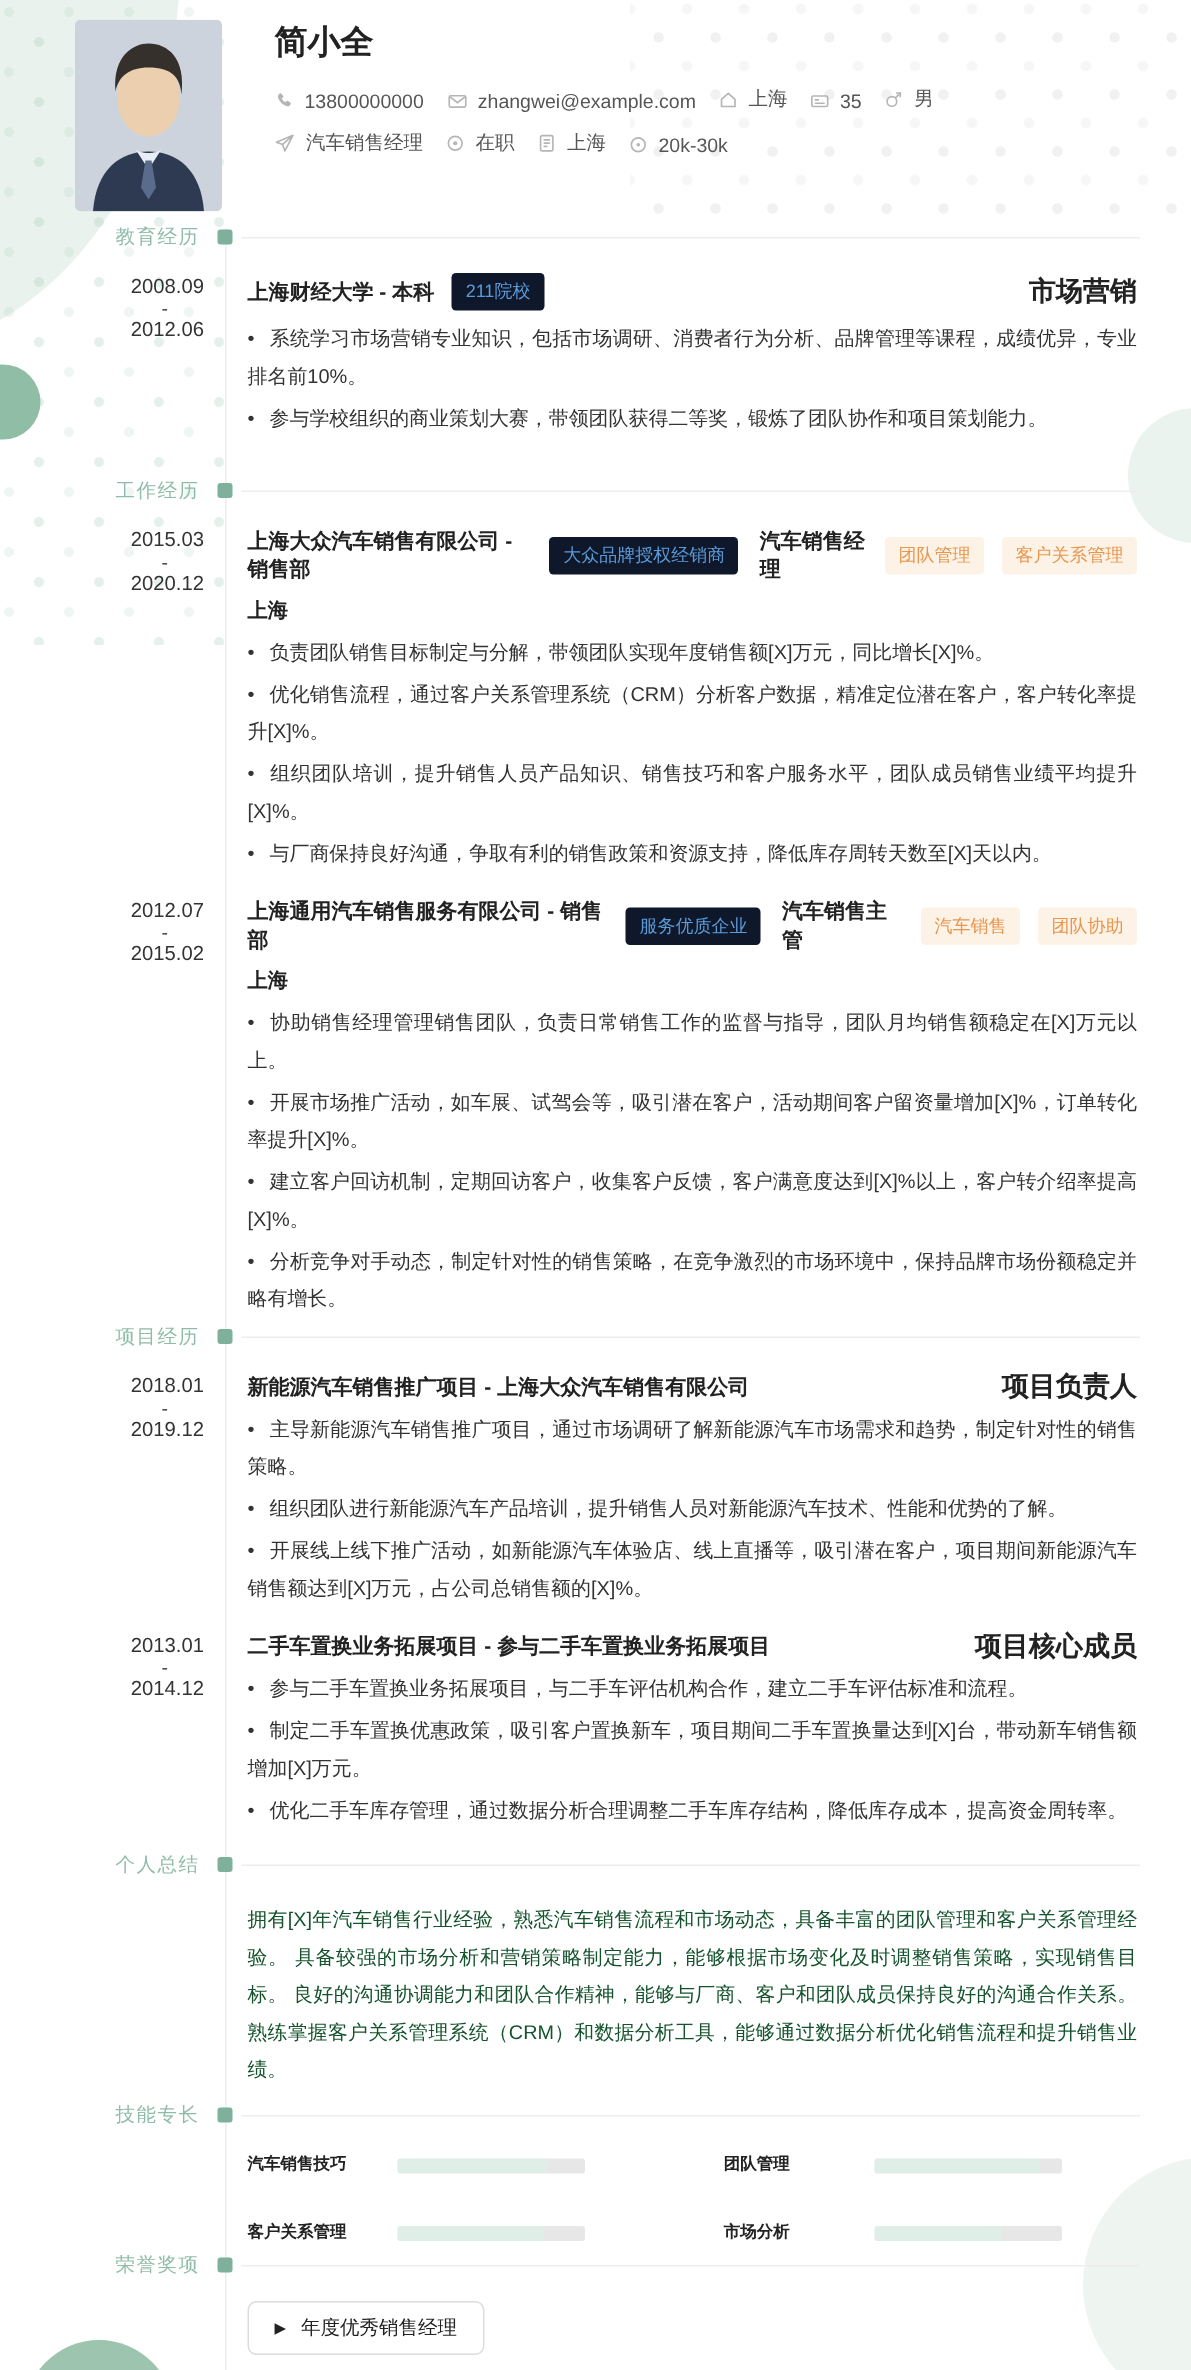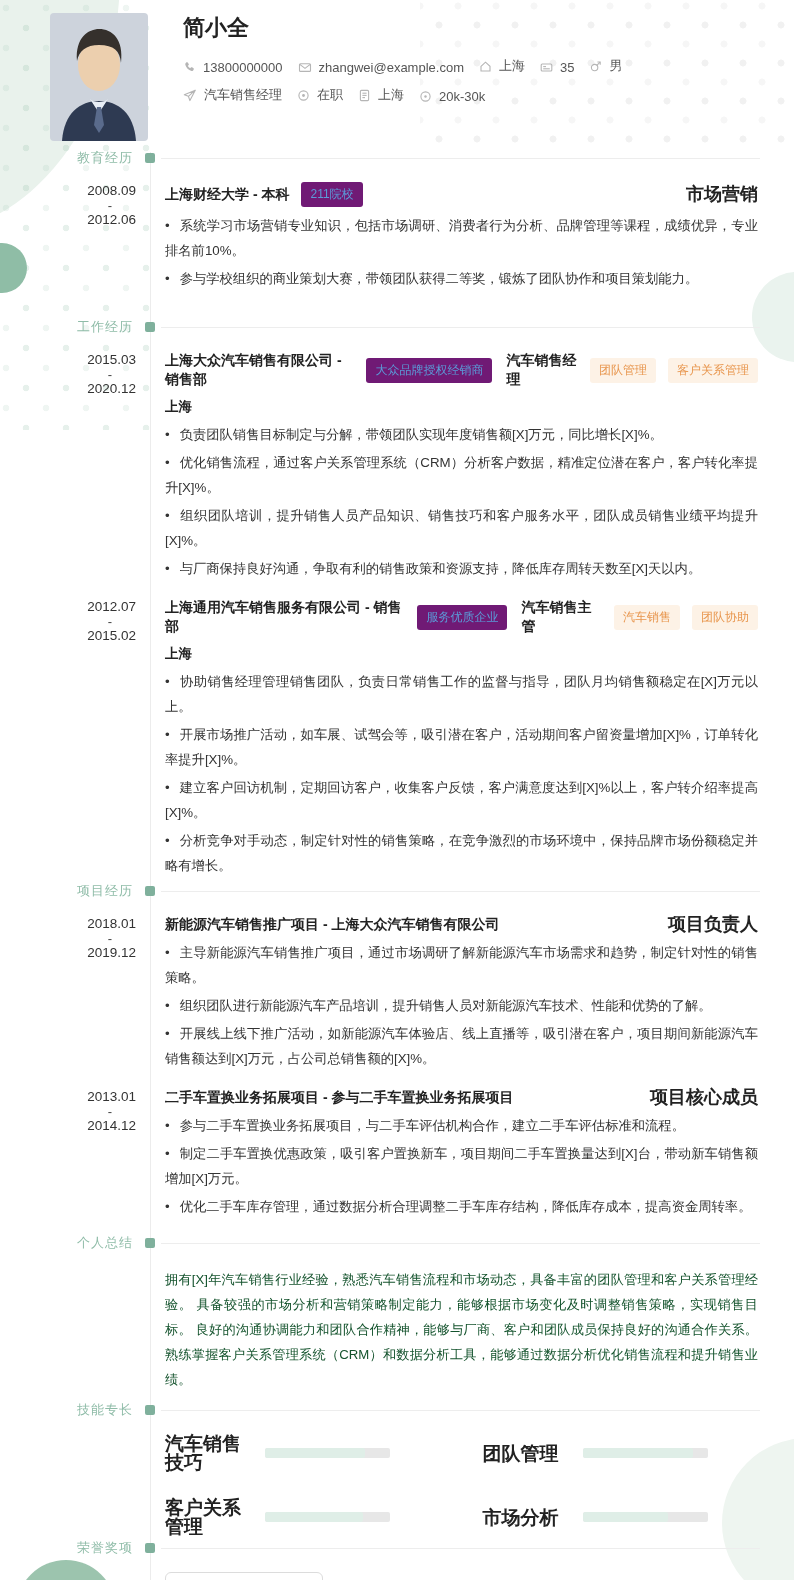--- a/index.html
+++ b/index.html
@@ -42,40 +42,40 @@
 
   .entry{display:flex;}
   .date-col{width:150px;flex:none;box-sizing:border-box;text-align:right;padding-right:14px;
             font-size:13.5px;color:#333;}
   .date-col .d{line-height:18px;}
   .date-col .dash{line-height:11px;font-size:13px;color:#444;padding-right:24px;}
   .content-col{flex:1;padding-left:15px;padding-right:36px;min-width:0;}
 
   .title-row{display:flex;align-items:center;font-size:14px;font-weight:bold;color:#222;line-height:19px;margin-bottom:6px;}
   .badge{font-size:12px;font-weight:normal;padding:3px 9px;border-radius:3px;margin-left:12px;white-space:nowrap;}
-  .badge.blue{background:#701a75;color:#5b9bd8;}
+  .badge.blue{background:#0f172a;color:#5b9bd8;}
   .badge.orange{background:#fdf2e6;color:#e8964e;}
   .spacer{flex:1;}
   .job-title{margin-left:14px;}
   .right-role{margin-left:auto;font-size:18px;}
   .location{font-weight:bold;font-size:13.5px;color:#222;line-height:19px;margin-top:8px;}
 
   .bullets{margin-top:6px;}
   .bullet{margin:0 0 3px 0;font-size:13.3px;color:#333;line-height:25px;text-align:justify;}
   .bullet::before{content:"•";margin-right:10px;color:#333;}
 
   .m-edu{margin-bottom:23px;} .m-work{margin-bottom:0;} .m-proj{margin-bottom:11px;}
   .m-sum{margin-bottom:8px;} .m-skill{margin-bottom:2px;font-family:Liberation Serif, serif;} .m-honor{margin-bottom:14px;}
   .entry-gap{margin-bottom:14px;justify-content:space-between;}
 
   .summary-text{font-size:13.2px;color:#14532d;line-height:25px;text-align:justify;margin:0;}
 
   .skills-grid{display:grid;grid-template-columns:1fr 1fr;column-gap:42px;row-gap:26px;}
   .skill{display:flex;align-items:center;}
-  .skill-name{font-size:19px;font-weight:bold;color:#222;width:86px;flex:none;line-height:19px;}
+  .skill-name{font-size:11px;font-weight:bold;color:#222;width:86px;flex:none;line-height:19px;}
   .skill-bar{width:125px;height:10px;background:#e7e7e7;border-radius:2px;overflow:hidden;margin-left:14px;}
   .skill-fill{height:100%;background:#dfeee7;border-radius:2px;}
 
   .honor{display:inline-flex;align-items:center;border:1px solid #dcdcdc;border-radius:6px;
          padding:8px 17px;font-size:13px;color:#222;background:#fff;cursor:pointer;}
   .honor-icon{font-size:10px;margin-right:10px;color:#222;}
 </style>
 </head>
 <body>
 

